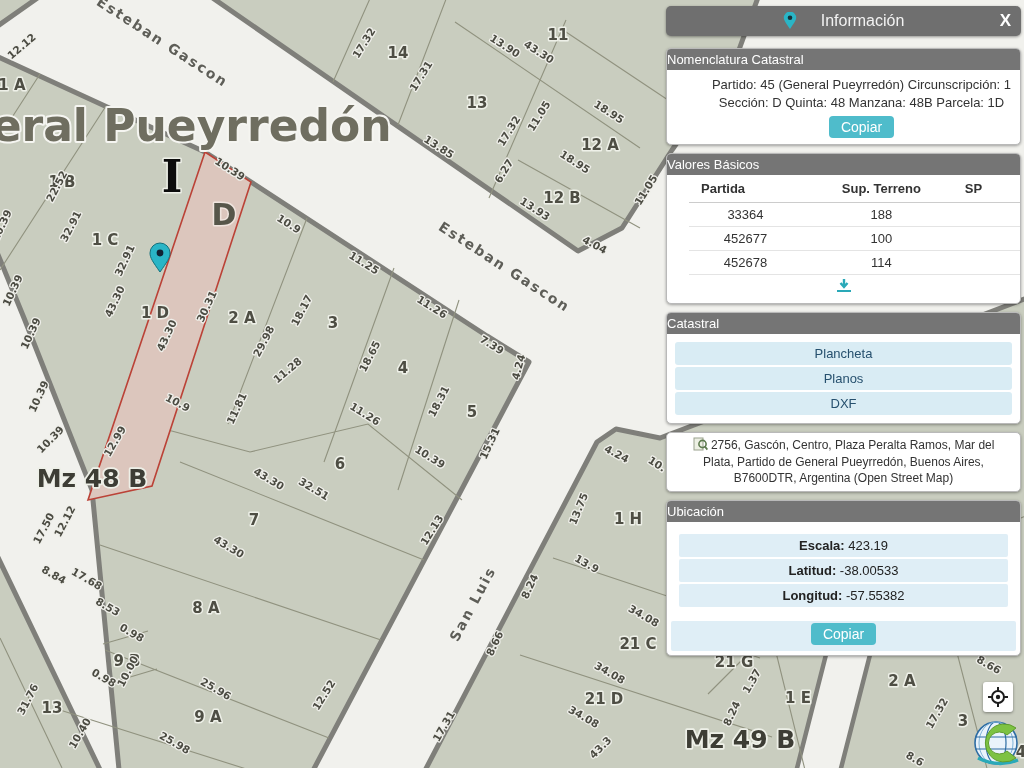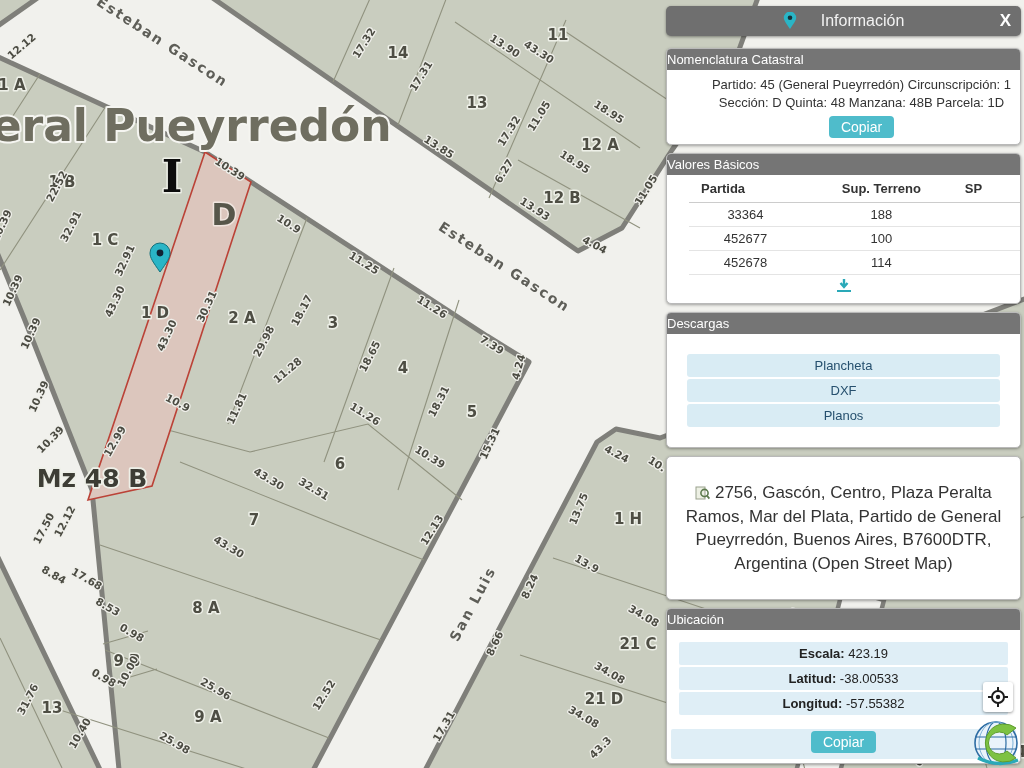--- a/index.html
+++ b/index.html
@@ -31,24 +31,24 @@
   table.vals{width:100%;border-collapse:collapse;font-size:13px;color:#333;margin-left:22px;}
   table.vals th{font-weight:bold;padding:6px 4px;border-bottom:1px solid #ccc;}
   table.vals td{padding:4px 4px;border-bottom:1px solid #e4e4e4;}
   table.vals .c1{width:32%;text-align:center;}
   table.vals .c2{width:45%;text-align:center;}
   table.vals .c3{width:23%;text-align:right;padding-right:14px;}
   table.vals th.c1{text-align:left;padding-left:12px;}
   table.vals th.c3{text-align:left;padding-right:14px;}
   .dlwrap{text-align:center;padding:4px 0 6px;}
   .dl{background:none;border:none;cursor:pointer;padding:0;}
-  ul.bluelist{list-style:none;margin:0;padding:20px;}
+  ul.bluelist{list-style:none;margin:0;padding:8px;}
   ul.bluelist li{background:#d9ecf4;text-align:center;font-size:13px;color:#26506e;padding:4px 0;margin-bottom:2px;border-radius:3px;cursor:pointer;}
   ul.bluelist li:last-child{margin-bottom:0;}
-  .dir-b{padding:24px 10px;font-size:17px;color:#333;text-align:center;line-height:1.38;}
+  .dir-b{padding:4px 10px;font-size:12px;color:#333;text-align:center;line-height:1.38;}
   ul.ubi{list-style:none;margin:0;padding:12px;}
   ul.ubi li{background:#dfeef6;text-align:center;font-size:13px;color:#222;padding:4px 0;margin-bottom:2px;border-radius:2px;}
   ul.ubi li b{font-weight:bold;}
   .ubi-btnrow{background:#dfeef6;text-align:center;padding:2px 0 6px;margin:0 4px 4px;border-radius:2px;}
   
   .crossbtn{position:absolute;left:983px;top:682px;width:30px;height:30px;background:#fff;border:none;border-radius:3px;box-shadow:0 1px 3px rgba(0,0,0,.4);cursor:pointer;display:flex;align-items:center;justify-content:center;padding:0;}
   .globe{position:absolute;left:972px;top:714px;width:54px;height:54px;}
 </style>
 </head>
 <body>
@@ -246,25 +246,25 @@
         <button class="dl" title="">
           <svg width="16" height="14" viewBox="0 0 16 14">
               <path d="M8,0 L8,7 M4.5,4 L8,8 L11.5,4" stroke="#2aa9b8" stroke-width="2.4" fill="none"></path>
               <path d="M1,11 L15,11 L15,13 L1,13 Z" fill="#2aa9b8"></path>
             </svg>
         </button>
       </div>
     </section>
 
     <section class="sec">
-      <div class="sec-h">Descargas</div>
+      <div class="sec-h">Catastral</div>
       <ul class="bluelist" id="descargas-list">
           <li>Plancheta</li>
+          <li>Planos</li>
           <li>DXF</li>
-          <li>Planos</li>
         </ul>
     </section>
 
     <section class="sec">
       <div class="dir-b">
         <svg width="15" height="14" viewBox="0 0 15 14" style="vertical-align:-2px">
             <rect x="1" y="1" width="9" height="12" fill="#edf0e4" stroke="#9aa18d" stroke-width="1"></rect>
             <circle cx="9.5" cy="7" r="3.6" fill="none" stroke="#5d7a4e" stroke-width="1.6"></circle>
             <line x1="12" y1="9.6" x2="14.4" y2="12.6" stroke="#5d7a4e" stroke-width="1.8"></line>
           </svg>

